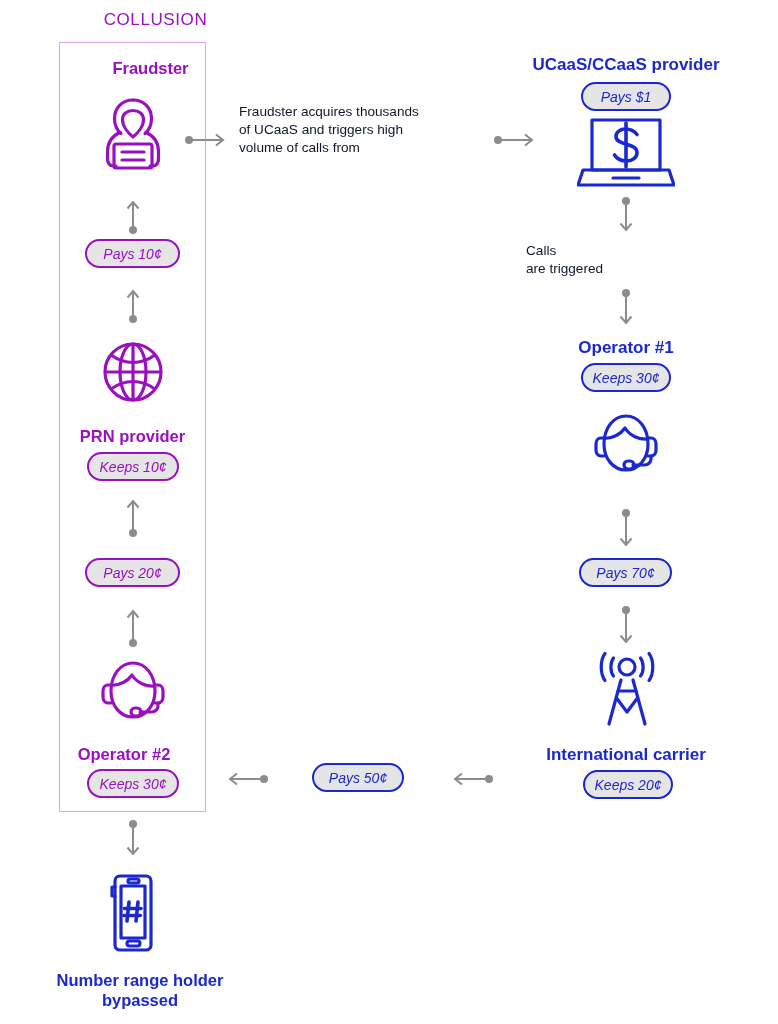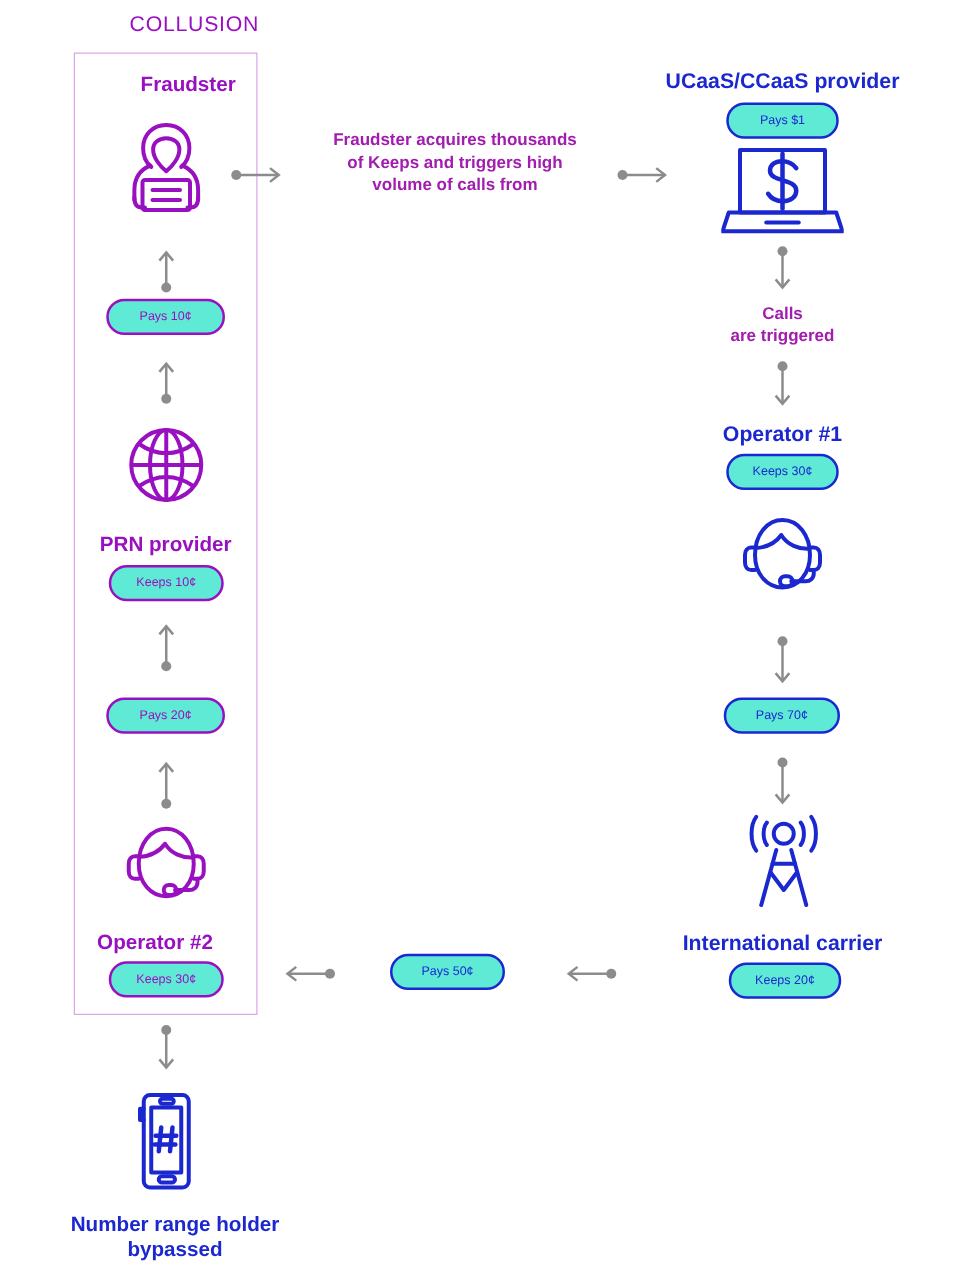--- a/index.html
+++ b/index.html
@@ -35,35 +35,35 @@
     line-height: 1.22;
     white-space: nowrap;
   }
   .purple { color: #9910c0; }
   .blue   { color: #1b28d0; }
 
   .pill {
     position: absolute;
     border-radius: 999px;
     display: flex; align-items: center; justify-content: center;
-    font-size: 10px;
+    font-size: 14px;
     height: 29px;
-    background: #5eead4;
+    background: #e5e5e5;
     white-space: nowrap;
+    font-style: italic;
   }
   .pill.purple { border: 2.6px solid #9910c0; color: #9910c0; }
   .pill.blue   { border: 2.6px solid #1b28d0; color: #1b28d0; }
 
   .flow-text {
     position: absolute;
-    text-align: center;
-    color: #a21caf;
+    text-align: left;
+    color: #0f172a;
     font-size: 13.6px;
     line-height: 1.33;
-    font-weight: bold;
   }
 
   .icon { position: absolute; }
   .icon svg { display: block; }
 
   
   .arrow { position: absolute; }
   .arrow svg { display: block; overflow: visible; }
 </style>
 </head>
@@ -200,21 +200,21 @@
   <div class="arrow" style="left:183px; top:132px;">
     <svg width="46" height="16" viewBox="0 0 46 16" stroke="#8C8C8C" fill="none" stroke-width="2">
       <line x1="6" y1="8" x2="40" y2="8"></line>
       <polyline points="33,2.5 40,8 33,13.5"></polyline>
       <circle cx="6" cy="8" r="4" fill="#8C8C8C" stroke="none"></circle>
     </svg>
   </div>
 
   <div class="flow-text" style="left:239px; top:103px; width:250px;">
     <div>Fraudster acquires thousands</div>
-    <div>of Keeps and triggers high</div>
+    <div>of UCaaS and triggers high</div>
     <div>volume of calls from</div>
   </div>
 
   <div class="arrow" style="left:492px; top:132px;">
     <svg width="46" height="16" viewBox="0 0 46 16" stroke="#8C8C8C" fill="none" stroke-width="2">
       <line x1="6" y1="8" x2="40" y2="8"></line>
       <polyline points="33,2.5 40,8 33,13.5"></polyline>
       <circle cx="6" cy="8" r="4" fill="#8C8C8C" stroke="none"></circle>
     </svg>
   </div>

